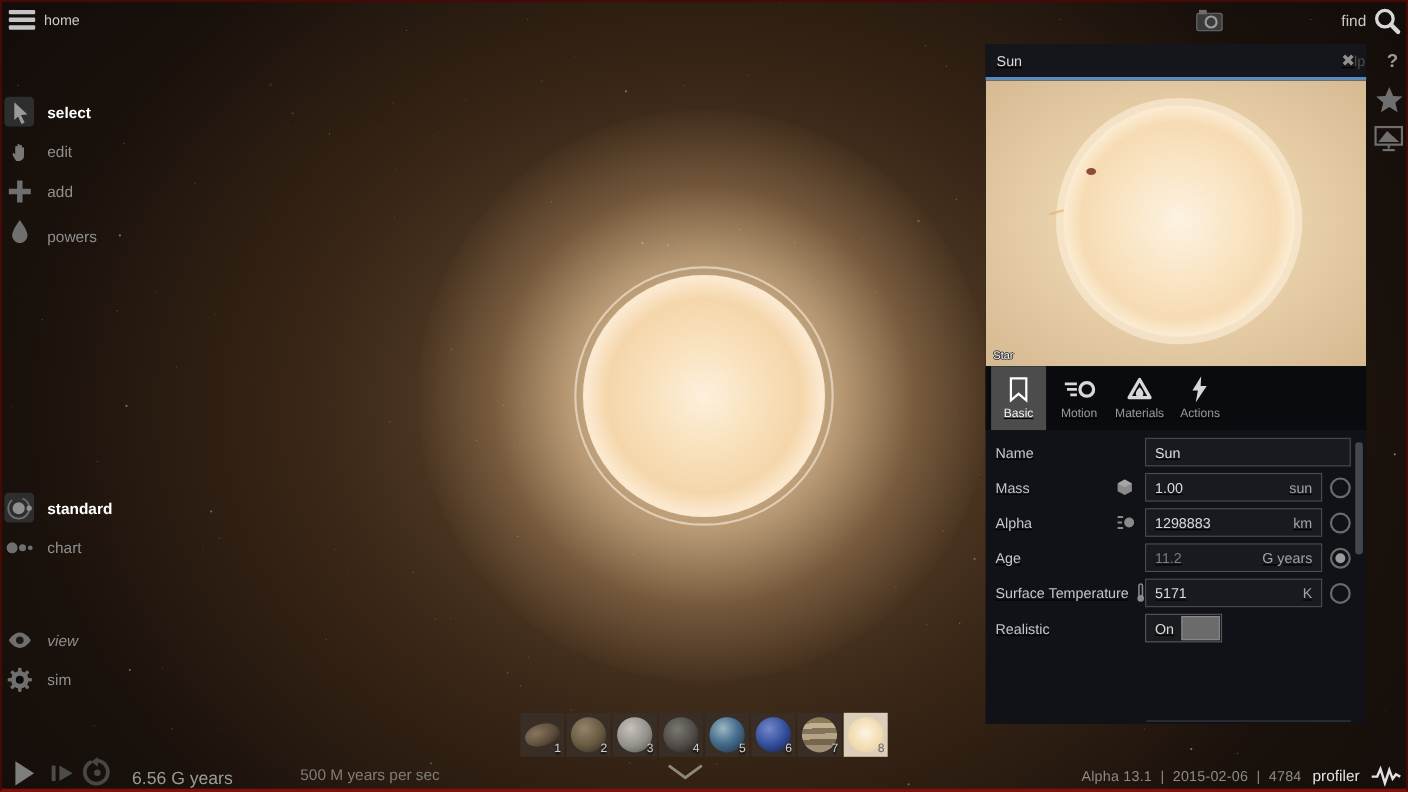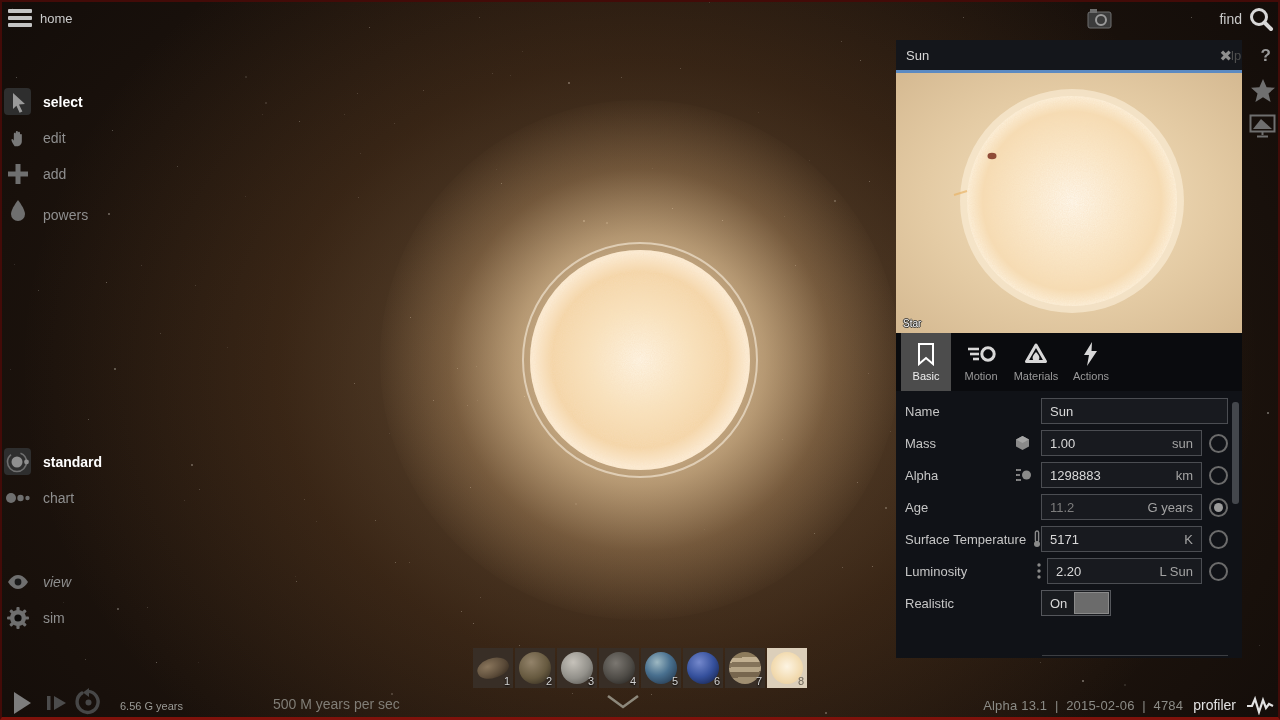--- a/index.html
+++ b/index.html
@@ -24,21 +24,21 @@
   .menu-btn{left:8px;top:9px;width:24px;height:18px;display:flex;flex-direction:column;justify-content:space-between;cursor:pointer;}
   .menu-btn span{display:block;height:4px;background:#c4c4c4;border-radius:1px;}
   .txt{color:#c9c9c9;font-size:13px;}
   
   .side-item{display:flex;align-items:center;gap:12px;cursor:pointer;}
   .side-ic{width:27px;height:27px;display:flex;align-items:center;justify-content:center;border-radius:4px;color:#8f8f8f;flex:none;}
   .side-ic.sel{background:#2e2e2e;}
   .side-lbl{font-size:14px;color:#8f8f8f;}
   .side-lbl.sel{color:#fff;font-weight:bold;}
   
-  #panel{left:896px;top:40px;width:346px;height:618px;background:#101217;z-index:5;}
+  #panel{left:896px;top:40px;width:346px;height:618px;background:#101217;z-index:5;text-decoration:underline;}
   #panel-head{height:30px;display:flex;align-items:center;padding:0 10px;background:#14161b;}
   #panel-title{flex:1;font-size:13px;color:#d8d8d8;}
   #panel-close{color:#8f8f8f;font-size:15px;cursor:pointer;line-height:1;}
   #panel-accent{height:3px;background:#5b8ac2;}
   #preview{position:relative;width:346px;height:260px;overflow:hidden;}
   #preview-tag{position:absolute;left:7px;bottom:4px;font-size:10px;color:#f2f2f2;
     text-shadow:-1px 0 #333,1px 0 #333,0 -1px #333,0 1px #333;}
   #tabs{height:58px;background:#0a0b0e;display:flex;align-items:stretch;padding-left:5px;gap:5px;}
   .tab{width:50px;display:flex;flex-direction:column;align-items:center;justify-content:center;gap:4px;cursor:pointer;color:#d8d8d8;}
   .tab .tab-lbl{font-size:11px;color:#9a9a9a;}
@@ -69,21 +69,21 @@
   .t2 .ball{background:radial-gradient(circle at 38% 32%, #93836a, #66593f 55%, #2e271c 95%);}
   .t3 .ball{background:radial-gradient(circle at 38% 32%, #c6c2ba, #92908a 55%, #55534e 95%);}
   .t4 .ball{background:radial-gradient(circle at 40% 35%, #7b7771, #4e4b46 55%, #24221f 95%);}
   .t5 .ball{background:radial-gradient(circle at 38% 32%, #9db8c2, #49708f 45%, #23374d 90%);}
   .t6 .ball{background:radial-gradient(circle at 38% 32%, #7488cc, #35509c 50%, #131f44 95%);}
   .t7 .ball{background:linear-gradient(178deg,#8d7b5c 0 18%, #c2b091 18% 32%, #84735a 32% 47%, #b5a486 47% 62%, #77664e 62% 78%, #a08f72 78%);}
   .t8{background:#dccfba;}
   .t8 .ball{background:radial-gradient(circle at 50% 45%, #fdf4e2, #f3ddb4 55%, #ecd2a4 80%, #f7e9d0 100%);}
   #chevron{left:604px;top:692px;cursor:pointer;z-index:3;}
   .tb-btn{cursor:pointer;display:flex;align-items:center;justify-content:center;}
-  #elapsed{left:120px;top:700px;font-size:11px;color:#9a9a96;}
+  #elapsed{left:120px;top:700px;font-size:16px;color:#9a9a96;}
   #rate{left:273px;top:696px;font-size:14px;color:#807d76;}
   #status{right:6px;bottom:5px;display:flex;align-items:center;gap:10px;z-index:4;}
   #build-info{font-size:13px;color:#8b8b86;letter-spacing:.2px;}
   #profiler-lbl{font-size:14px;color:#e2e2e2;cursor:pointer;}
   
   .rail{right:4px;z-index:6;color:#9a9a9a;cursor:pointer;}
   #frame{position:absolute;inset:0;border:2px solid #430b08;border-bottom:3px solid #7e120b;pointer-events:none;z-index:99;}
   svg{display:block;}
 </style>
 </head>
@@ -561,35 +561,20 @@
             <circle cx="4" cy="14" r="3" fill="#8a8a8a"></circle>
           </svg>
       </span>
       <div class="ibox">
         <span class="ival">5171</span>
         <span class="iunit">K</span>
       </div>
       <span class="radio"></span>
     </div>
 
-    <div class="prow">
-      <span class="plbl">Luminosity</span>
-      <span class="picon" style="justify-content:flex-end;padding-right:6px;">
-        <svg width="4" height="16">
-            <circle cx="2" cy="2" r="1.7" fill="#8a8a8a"></circle>
-            <circle cx="2" cy="8" r="1.7" fill="#8a8a8a"></circle>
-            <circle cx="2" cy="14" r="1.7" fill="#8a8a8a"></circle>
-          </svg>
-      </span>
-      <div class="ibox">
-        <span class="ival">2.20</span>
-        <span class="iunit">L Sun</span>
-      </div>
-      <span class="radio"></span>
-    </div>
 
     <div class="prow">
       <span class="plbl">Realistic</span>
       <span class="picon"></span>
       <div class="toggle">
         <span class="t-lbl">On</span>
         <span class="t-knob"></span>
       </div>
       <div style="flex:1.2;"></div>
     </div>

